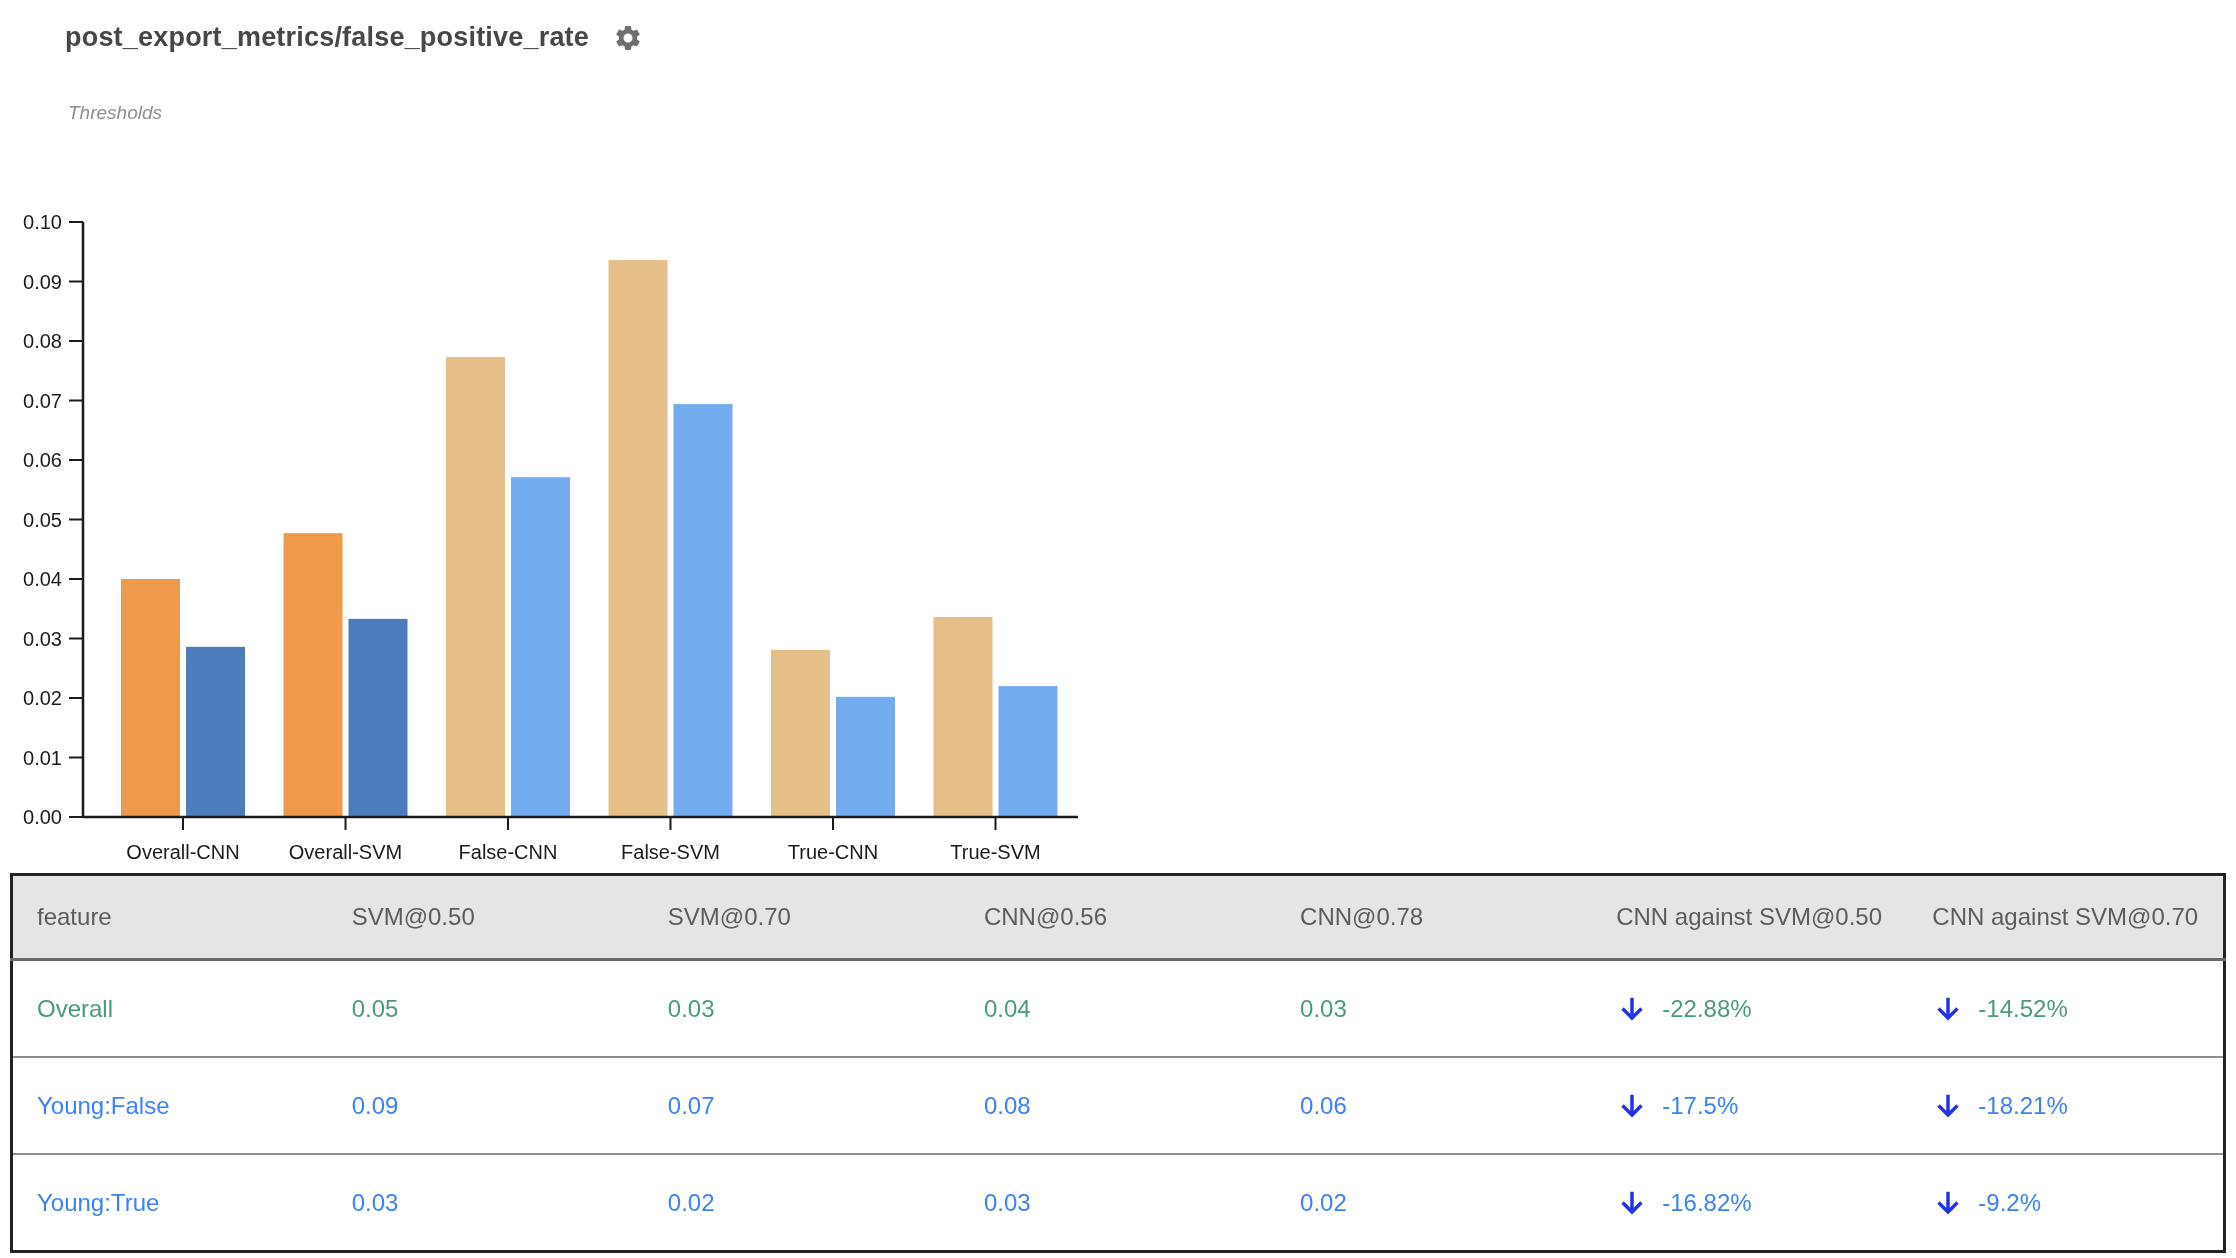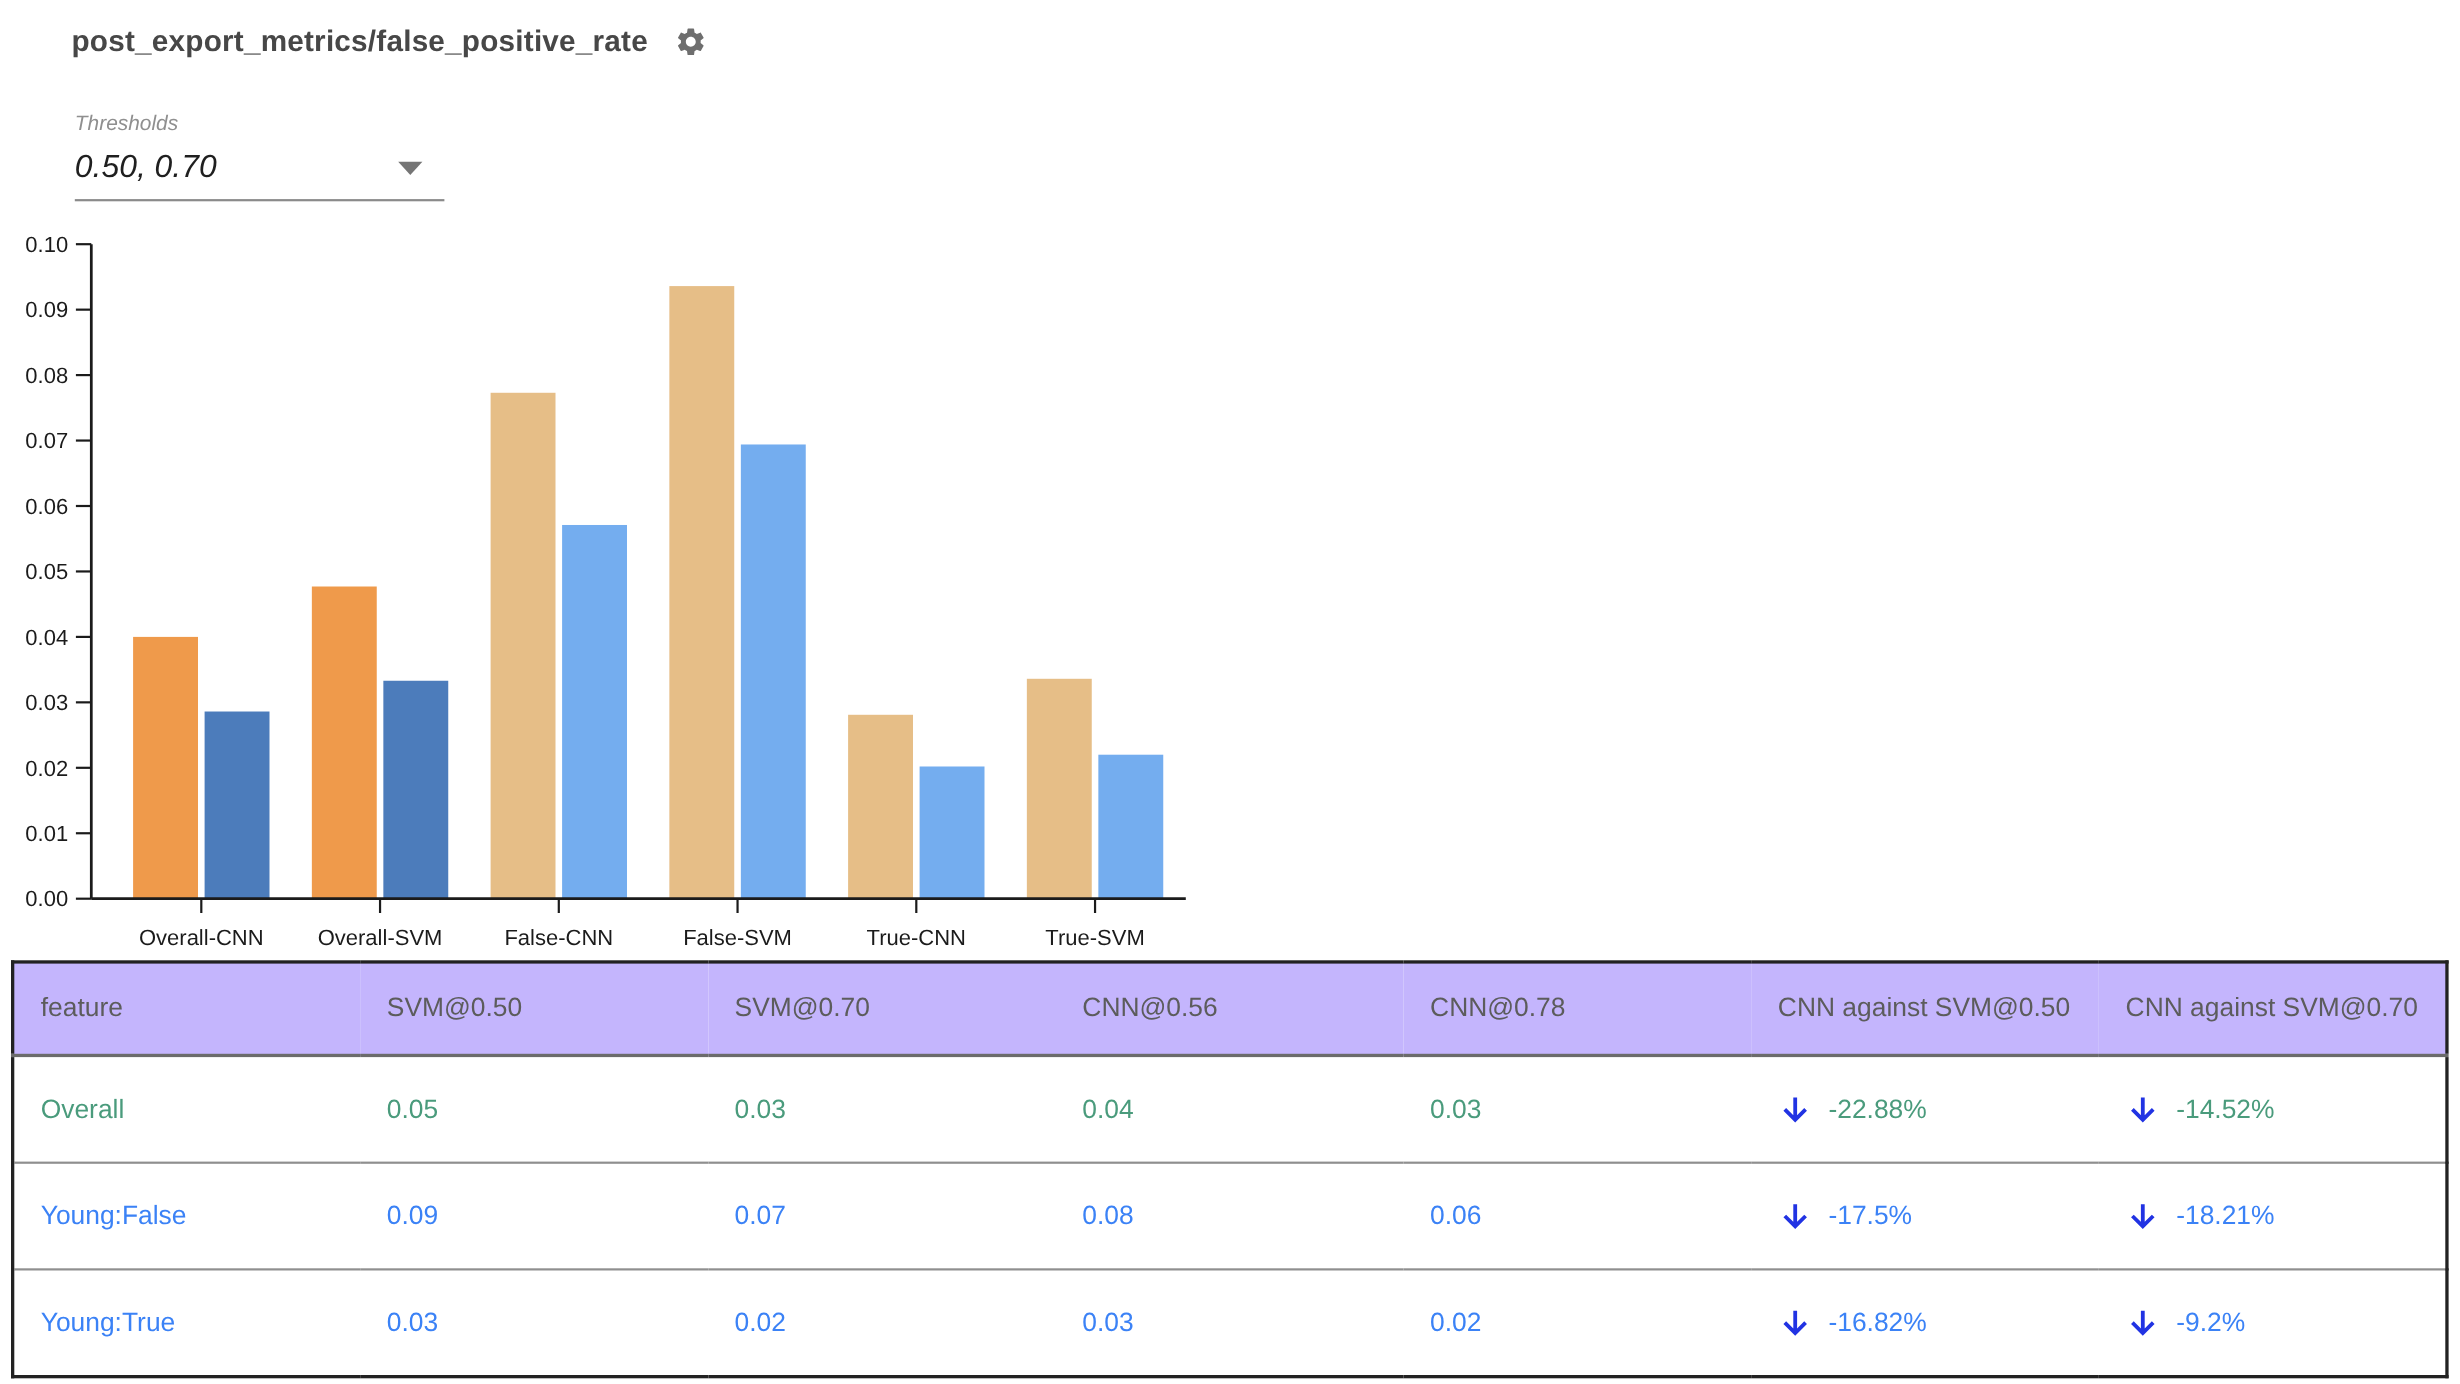--- a/index.html
+++ b/index.html
@@ -14,21 +14,21 @@
   .th-select{display:flex;justify-content:space-between;align-items:center;
              padding:8px 6px 12px 0;border-bottom:2px solid #8a8a8a;cursor:pointer;}
   .th-value{font-size:29px;color:#1f1f1f;}
   .dd-arrow{width:0;height:0;border-left:11px solid transparent;border-right:11px solid transparent;
             border-top:12px solid #757575;margin-right:14px;}
 
   #chart-svg{position:absolute;left:0;top:200px;}
 
   table.metrics{position:absolute;left:10px;top:873px;width:2216px;border-collapse:collapse;
                 table-layout:fixed;font-size:24px;border:3px solid #222;}
-  table.metrics th{background:#c4b5fd;height:82px;text-align:left;padding:0 6px 0 24px;
+  table.metrics th{background:#e5e5e5;height:82px;text-align:left;padding:0 6px 0 24px;
                    font-weight:normal;color:#5c5c5c;border-bottom:3px solid #6b6b6b;}
   table.metrics td{height:95px;padding:0 6px 0 24px;color:#3b82f6;vertical-align:middle;}
   table.metrics tbody tr + tr td{border-top:2px solid #8f8f8f;}
   tr.highlight td{color:#4a9b7c;font-weight:normal;}
   .cmp{display:flex;align-items:center;gap:14px;}
   .cmp svg{flex:0 0 auto;}
 </style>
 </head>
 <body>
 
@@ -38,24 +38,20 @@
     <span style="display:flex;">
       <svg width="30" height="30" viewBox="0 0 24 24" fill="#6e6e6e">
         <path d="M19.14 12.94c.04-.3.06-.61.06-.94 0-.32-.02-.64-.07-.94l2.03-1.58c.18-.14.23-.41.12-.61l-1.92-3.32c-.12-.22-.37-.29-.59-.22l-2.39.96c-.5-.38-1.03-.7-1.62-.94l-.36-2.54c-.04-.24-.24-.41-.48-.41h-3.84c-.24 0-.43.17-.47.41l-.36 2.54c-.59.24-1.13.57-1.62.94l-2.39-.96c-.22-.08-.47 0-.59.22L2.74 8.87c-.12.21-.08.47.12.61l2.03 1.58c-.05.3-.09.63-.09.94s.02.64.07.94l-2.03 1.58c-.18.14-.23.41-.12.61l1.92 3.32c.12.22.37.29.59.22l2.39-.96c.5.38 1.03.7 1.62.94l.36 2.54c.05.24.24.41.48.41h3.84c.24 0 .44-.17.47-.41l.36-2.54c.59-.24 1.13-.56 1.62-.94l2.39.96c.22.08.47 0 .59-.22l1.92-3.32c.12-.22.07-.47-.12-.61l-2.01-1.58zM12 15.6c-1.98 0-3.6-1.62-3.6-3.6s1.62-3.6 3.6-3.6 3.6 1.62 3.6 3.6-1.62 3.6-3.6 3.6z"></path>
       </svg>
     </span>
   </button>
 </div>
 
 <div class="thresholds">
   <div class="th-label">Thresholds</div>
-  <div class="th-select">
-    <span class="th-value">0.50, 0.70</span>
-    <span class="dd-arrow"></span>
-  </div>
 </div>
 
 <svg id="chart-svg" width="1130" height="670">
     <line x1="69" y1="617" x2="83" y2="617" stroke="#1b1b1b" stroke-width="2"></line>
     <text x="62" y="624" text-anchor="end" font-size="20" fill="#1b1b1b">0.00</text>
     <line x1="69" y1="557.5" x2="83" y2="557.5" stroke="#1b1b1b" stroke-width="2"></line>
     <text x="62" y="564.5" text-anchor="end" font-size="20" fill="#1b1b1b">0.01</text>
     <line x1="69" y1="498" x2="83" y2="498" stroke="#1b1b1b" stroke-width="2"></line>
     <text x="62" y="505" text-anchor="end" font-size="20" fill="#1b1b1b">0.02</text>
     <line x1="69" y1="438.5" x2="83" y2="438.5" stroke="#1b1b1b" stroke-width="2"></line>

